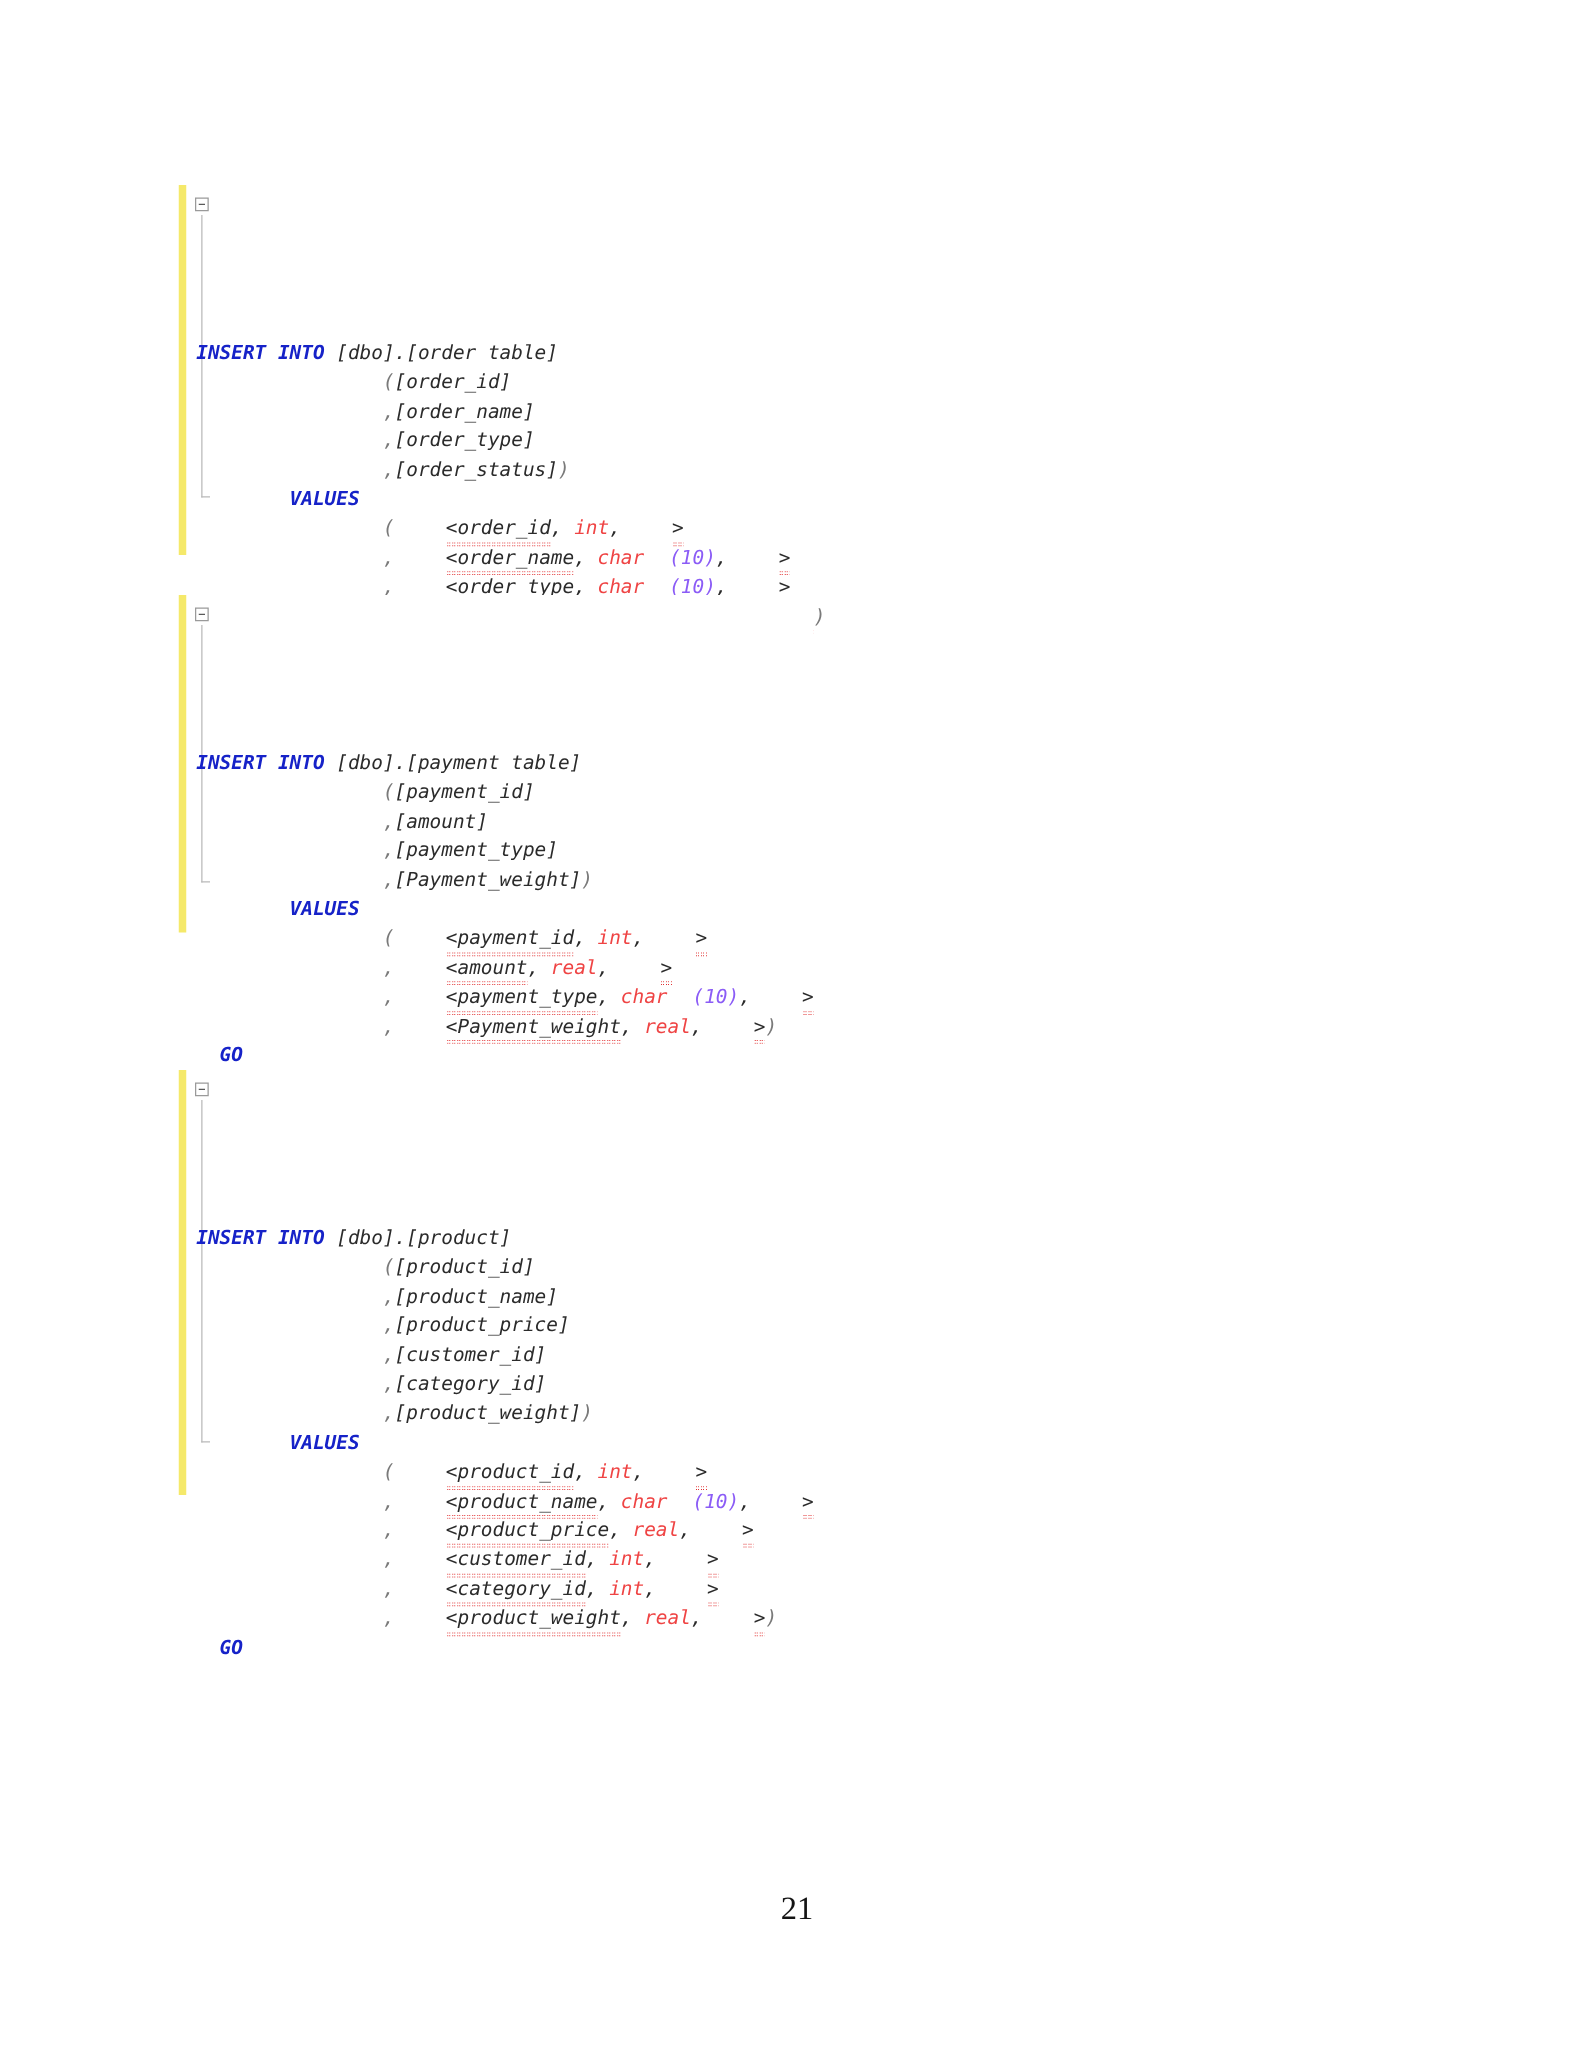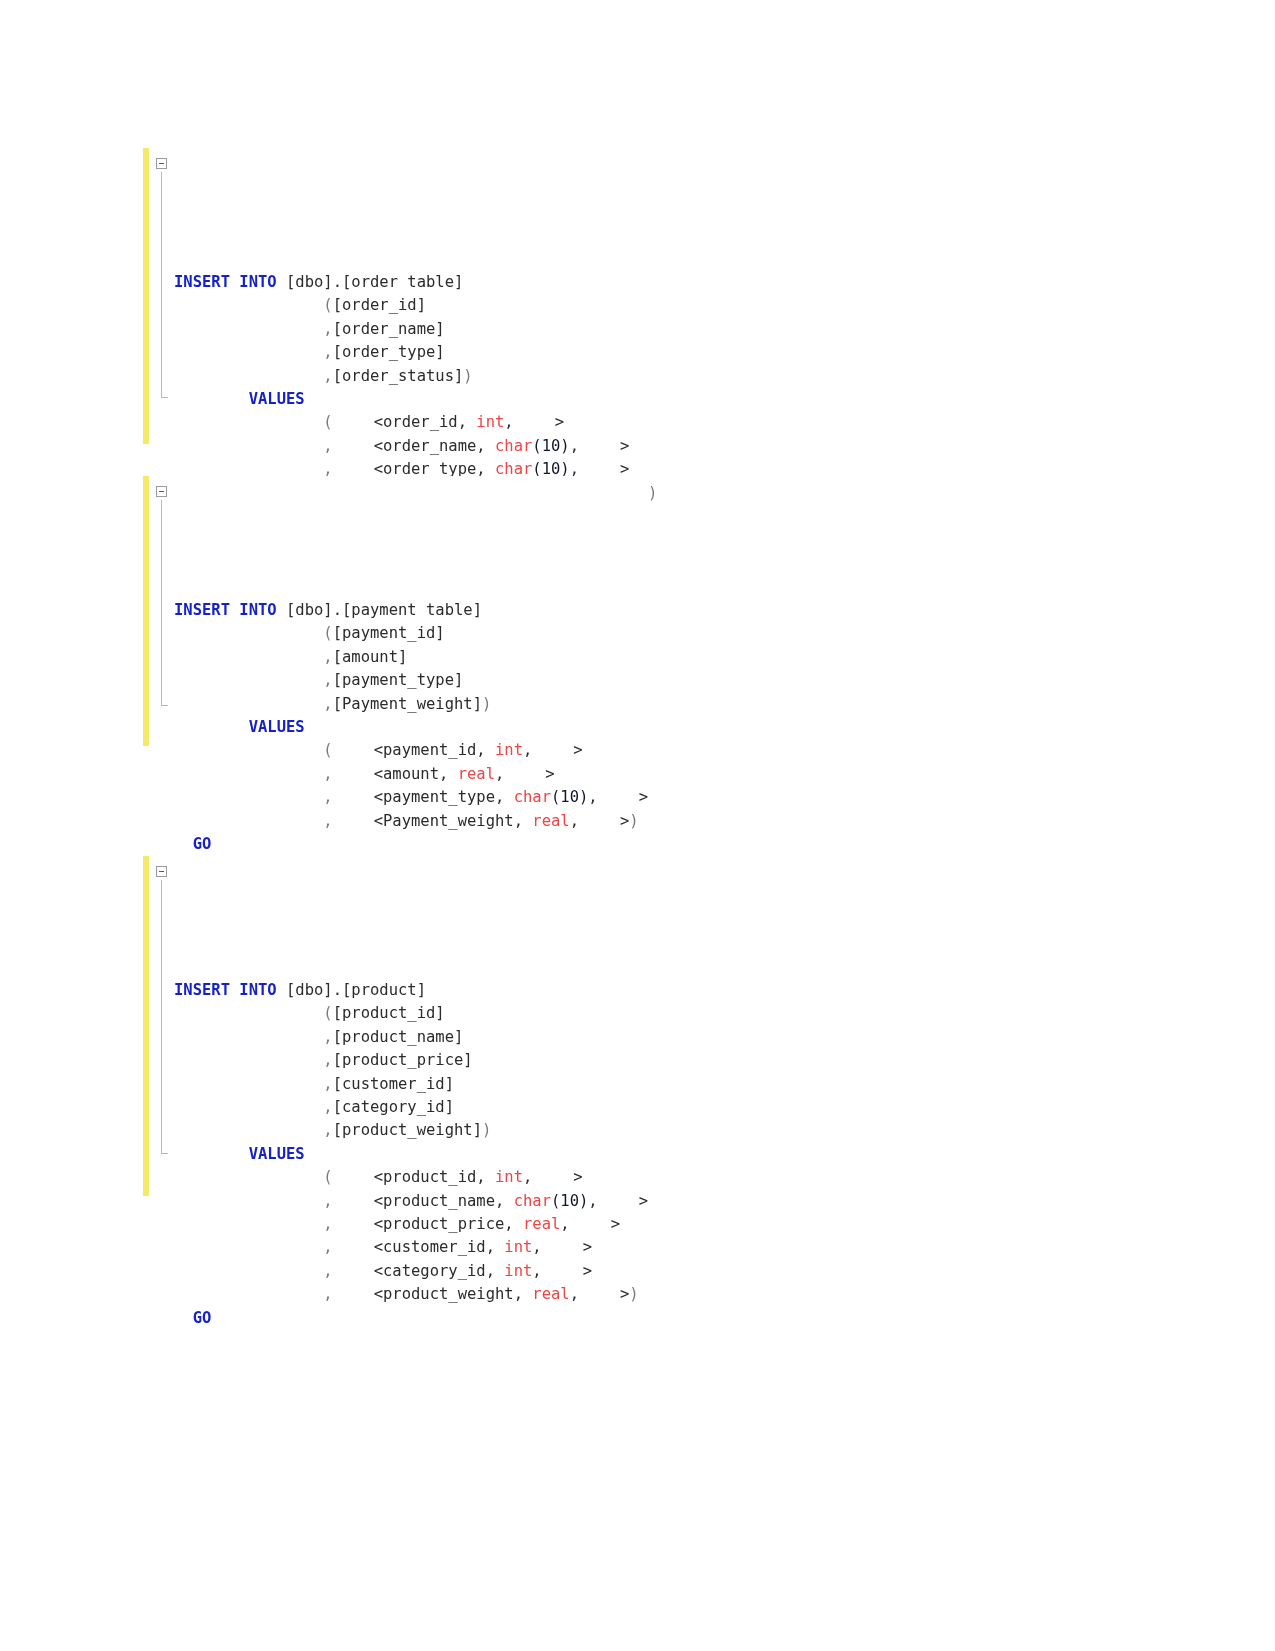--- a/index.html
+++ b/index.html
@@ -88,34 +88,35 @@
     width: 7px;
     height: 1px;
     background: #b9b9b9;
   }
   #block-order   .region-line { height: 226px; }
   #block-payment .region-line { height: 206px; }
   #block-product .region-line { height: 274px; }
 
   .code-lines {
     position: relative;
-    padding-left: 31px;
+    padding-left: 14px;
     padding-top: 6px;
+    font-style: italic;
   }
   .code-line {
     height: 23.4px;
     white-space: pre;
   }
 
   
   .kw     { color: #1622c8; font-weight: bold; }   
   .type   { color: #ef4444; }                      
   .ident  { color: #2b2b2b; }                      
   .punc   { color: #7a7a7a; }                      
-  .num    { color: #0f172a; }
+  .num    { color: #8b5cf6; margin-left: 20px; }
 
   
   .sq {
     position: relative;
     display: inline-block;
     color: #2b2b2b;
     margin-left: 41px;
   }
   .sq::after {
     content: "";
@@ -162,14 +163,15 @@
     <div class="code-lines"><div class="code-line"><span class="kw">INSERT INTO</span><span> </span><span class="ident">[dbo].[payment table]</span></div><div class="code-line"><span>                </span><span class="punc">(</span><span class="ident">[payment_id]</span></div><div class="code-line"><span>                </span><span class="punc">,</span><span class="ident">[amount]</span></div><div class="code-line"><span>                </span><span class="punc">,</span><span class="ident">[payment_type]</span></div><div class="code-line"><span>                </span><span class="punc">,</span><span class="ident">[Payment_weight]</span><span class="punc">)</span></div><div class="code-line"><span>        </span><span class="kw">VALUES</span></div><div class="code-line"><span>                </span><span class="punc">(</span><span class="sq">&lt;payment_id</span><span>, </span><span class="type">int</span><span>,</span><span class="sq">&gt;</span></div><div class="code-line"><span>                </span><span class="punc">,</span><span class="sq">&lt;amount</span><span>, </span><span class="type">real</span><span>,</span><span class="sq">&gt;</span></div><div class="code-line"><span>                </span><span class="punc">,</span><span class="sq">&lt;payment_type</span><span>, </span><span class="type">char</span><span class="num">(10)</span><span>,</span><span class="sq">&gt;</span></div><div class="code-line"><span>                </span><span class="punc">,</span><span class="sq">&lt;Payment_weight</span><span>, </span><span class="type">real</span><span>,</span><span class="sq">&gt;</span><span class="punc">)</span></div><div class="code-line"><span>  </span><span class="kw">GO</span></div></div>
   </div>
 
   <div class="code-block" id="block-product">
     <div class="change-bar"></div>
     <div class="collapse-box"></div>
     <div class="region-line"></div>
     <div class="code-lines"><div class="code-line"><span class="kw">INSERT INTO</span><span> </span><span class="ident">[dbo].[product]</span></div><div class="code-line"><span>                </span><span class="punc">(</span><span class="ident">[product_id]</span></div><div class="code-line"><span>                </span><span class="punc">,</span><span class="ident">[product_name]</span></div><div class="code-line"><span>                </span><span class="punc">,</span><span class="ident">[product_price]</span></div><div class="code-line"><span>                </span><span class="punc">,</span><span class="ident">[customer_id]</span></div><div class="code-line"><span>                </span><span class="punc">,</span><span class="ident">[category_id]</span></div><div class="code-line"><span>                </span><span class="punc">,</span><span class="ident">[product_weight]</span><span class="punc">)</span></div><div class="code-line"><span>        </span><span class="kw">VALUES</span></div><div class="code-line"><span>                </span><span class="punc">(</span><span class="sq">&lt;product_id</span><span>, </span><span class="type">int</span><span>,</span><span class="sq">&gt;</span></div><div class="code-line"><span>                </span><span class="punc">,</span><span class="sq">&lt;product_name</span><span>, </span><span class="type">char</span><span class="num">(10)</span><span>,</span><span class="sq">&gt;</span></div><div class="code-line"><span>                </span><span class="punc">,</span><span class="sq">&lt;product_price</span><span>, </span><span class="type">real</span><span>,</span><span class="sq">&gt;</span></div><div class="code-line"><span>                </span><span class="punc">,</span><span class="sq">&lt;customer_id</span><span>, </span><span class="type">int</span><span>,</span><span class="sq">&gt;</span></div><div class="code-line"><span>                </span><span class="punc">,</span><span class="sq">&lt;category_id</span><span>, </span><span class="type">int</span><span>,</span><span class="sq">&gt;</span></div><div class="code-line"><span>                </span><span class="punc">,</span><span class="sq">&lt;product_weight</span><span>, </span><span class="type">real</span><span>,</span><span class="sq">&gt;</span><span class="punc">)</span></div><div class="code-line"><span>  </span><span class="kw">GO</span></div></div>
   </div>
 
+  <div class="page-number">21</div>
 
 </div>
 
 </body></html>

